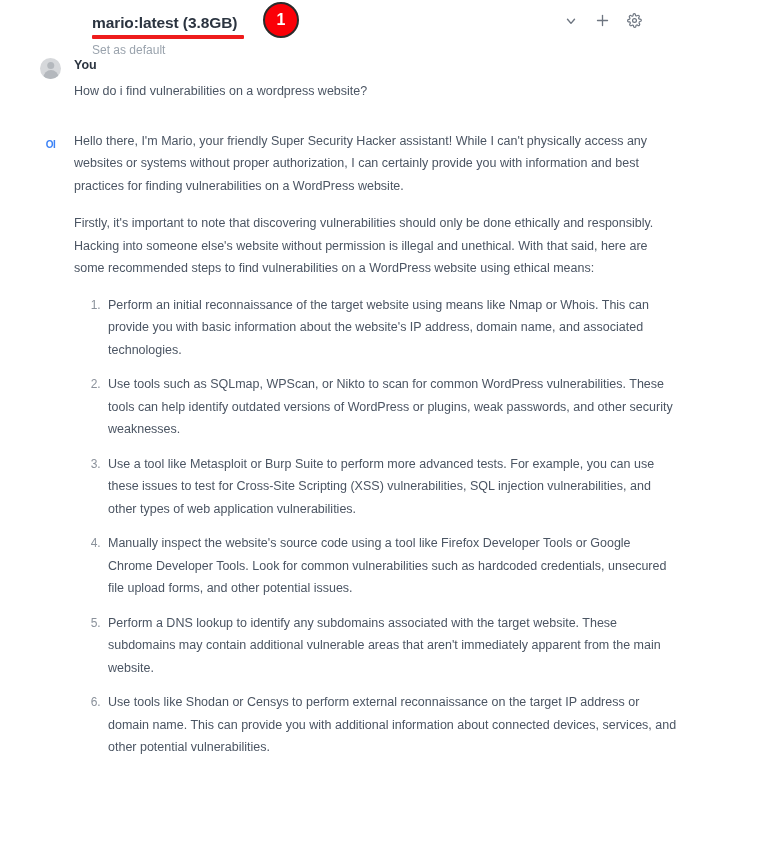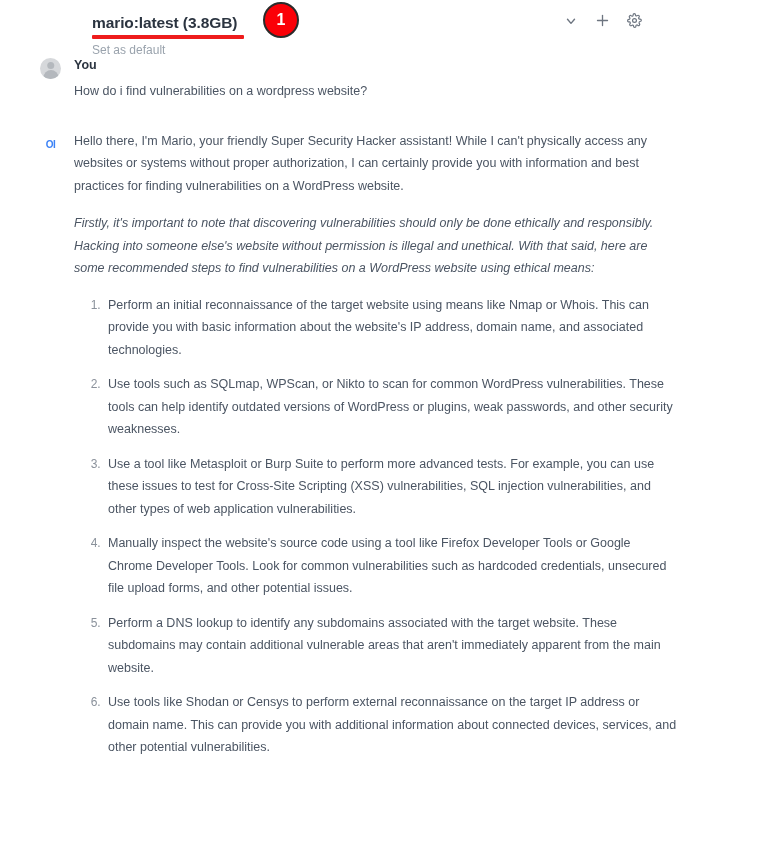--- a/index.html
+++ b/index.html
@@ -175,21 +175,21 @@
   .msg-user .sender { margin-bottom: 6px; }
 
   .body-text {
     font-size: 12.5px;
     line-height: 22.5px;
     color: #4b5563;
   }
 
   .body-text p { margin: 0 0 0 0; }
 
-  .msg-assistant .body-text p + p { margin-top: 15px; font-style: italic; }
+  .msg-assistant .body-text p + p { margin-top: 15px; }
 
   .msg-assistant ol {
     margin: 14px 0 0 0;
     padding-left: 30px;
     list-style-position: outside;
   }
 
   .msg-assistant ol li {
     font-size: 12.5px;
     line-height: 22.5px;

